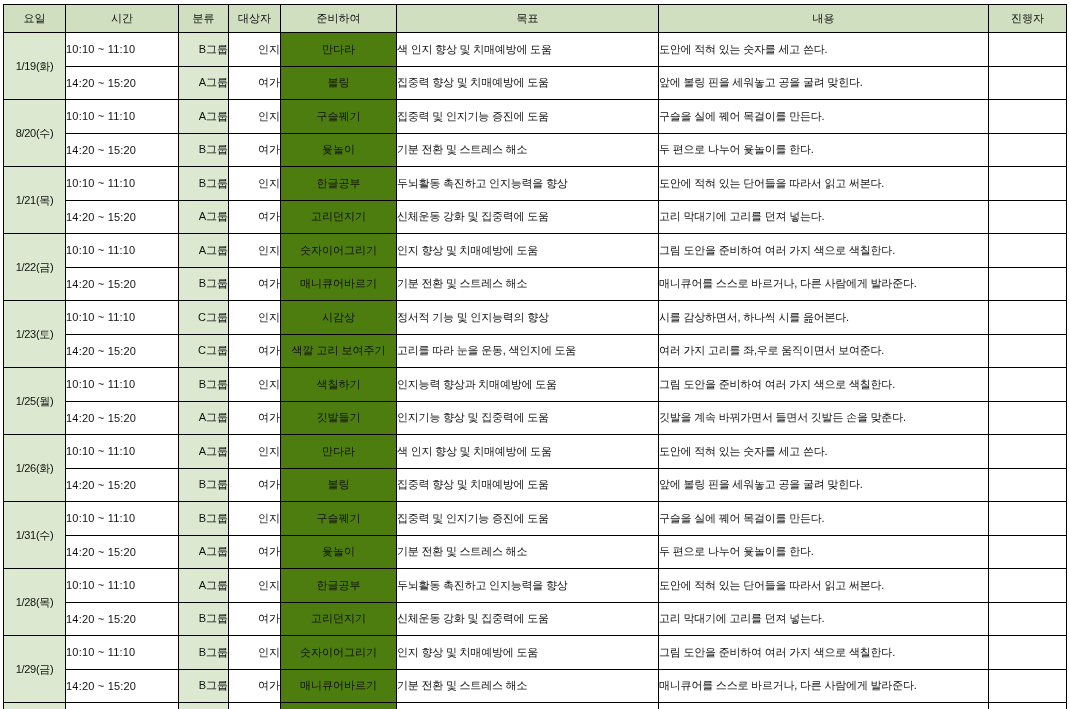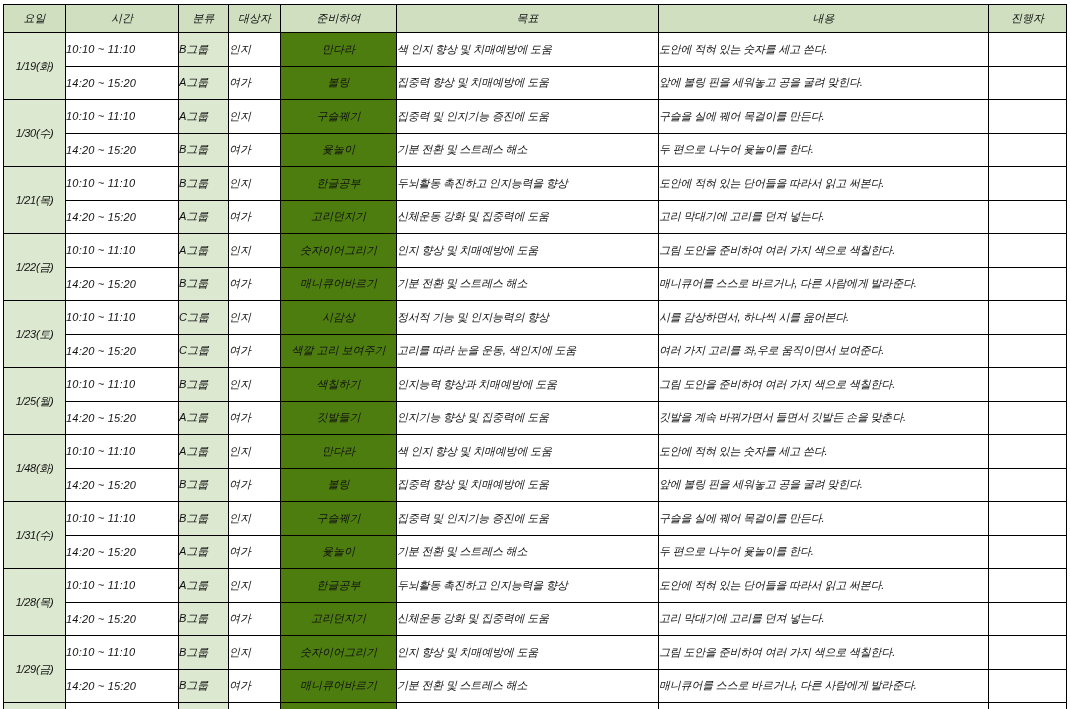--- a/index.html
+++ b/index.html
@@ -11,21 +11,20 @@
     width: 1070px;
     height: 709px;
     font-family: "Liberation Sans", sans-serif;
     overflow: hidden;
   }
   .sheet {
     width: 1070px;
     height: 709px;
     box-sizing: border-box;
     padding: 4px 3px 3px 3px;
-    font-style: italic;
   }
   table.schedule {
     border-collapse: collapse;
     table-layout: fixed;
     width: 1063px;
     border: 1px solid #000000;
   }
   table.schedule th,
   table.schedule td {
     border: 1px solid #000000;
@@ -59,21 +58,21 @@
     font-size: 11.5px;
     letter-spacing: -0.3px;
   }
   td.time {
     text-align: left;
     font-size: 11px;
     color: #222;
     letter-spacing: 0.2px;
   }
   td.type, td.target {
-    text-align: left;
+    text-align: right;
     font-size: 11px;
   }
   td.type { background: #dce8d0; }
   td.program {
     background: #4d7c0f;
     text-align: center;
     font-size: 11.5px;
   }
   td.goal, td.content {
     text-align: left;
@@ -126,21 +125,21 @@
         <tr>
           <td class="time">14:20 ~ 15:20</td>
           <td class="type">A그룹</td>
           <td class="target">여가</td>
           <td class="program">볼링</td>
           <td class="goal">집중력 향상 및 치매예방에 도움</td>
           <td class="content">앞에 볼링 핀을 세워놓고 공을 굴려 맞힌다.</td>
           <td class="host"></td>
         </tr>
         <tr>
-          <td class="day" rowspan="2">1/30(수)</td>
+          <td class="day" rowspan="2">8/20(수)</td>
           <td class="time">10:10 ~ 11:10</td>
           <td class="type">A그룹</td>
           <td class="target">인지</td>
           <td class="program">구슬꿰기</td>
           <td class="goal">집중력 및 인지기능 증진에 도움</td>
           <td class="content">구슬을 실에 꿰어 목걸이를 만든다.</td>
           <td class="host"></td>
         </tr>
         <tr>
           <td class="time">14:20 ~ 15:20</td>
@@ -221,21 +220,21 @@
         <tr>
           <td class="time">14:20 ~ 15:20</td>
           <td class="type">A그룹</td>
           <td class="target">여가</td>
           <td class="program">깃발들기</td>
           <td class="goal">인지기능 향상 및 집중력에 도움</td>
           <td class="content">깃발을 계속 바꿔가면서 들면서 깃발든 손을 맞춘다.</td>
           <td class="host"></td>
         </tr>
         <tr>
-          <td class="day" rowspan="2">1/48(화)</td>
+          <td class="day" rowspan="2">1/26(화)</td>
           <td class="time">10:10 ~ 11:10</td>
           <td class="type">A그룹</td>
           <td class="target">인지</td>
           <td class="program">만다라</td>
           <td class="goal">색 인지 향상 및 치매예방에 도움</td>
           <td class="content">도안에 적혀 있는 숫자를 세고 쓴다.</td>
           <td class="host"></td>
         </tr>
         <tr>
           <td class="time">14:20 ~ 15:20</td>

